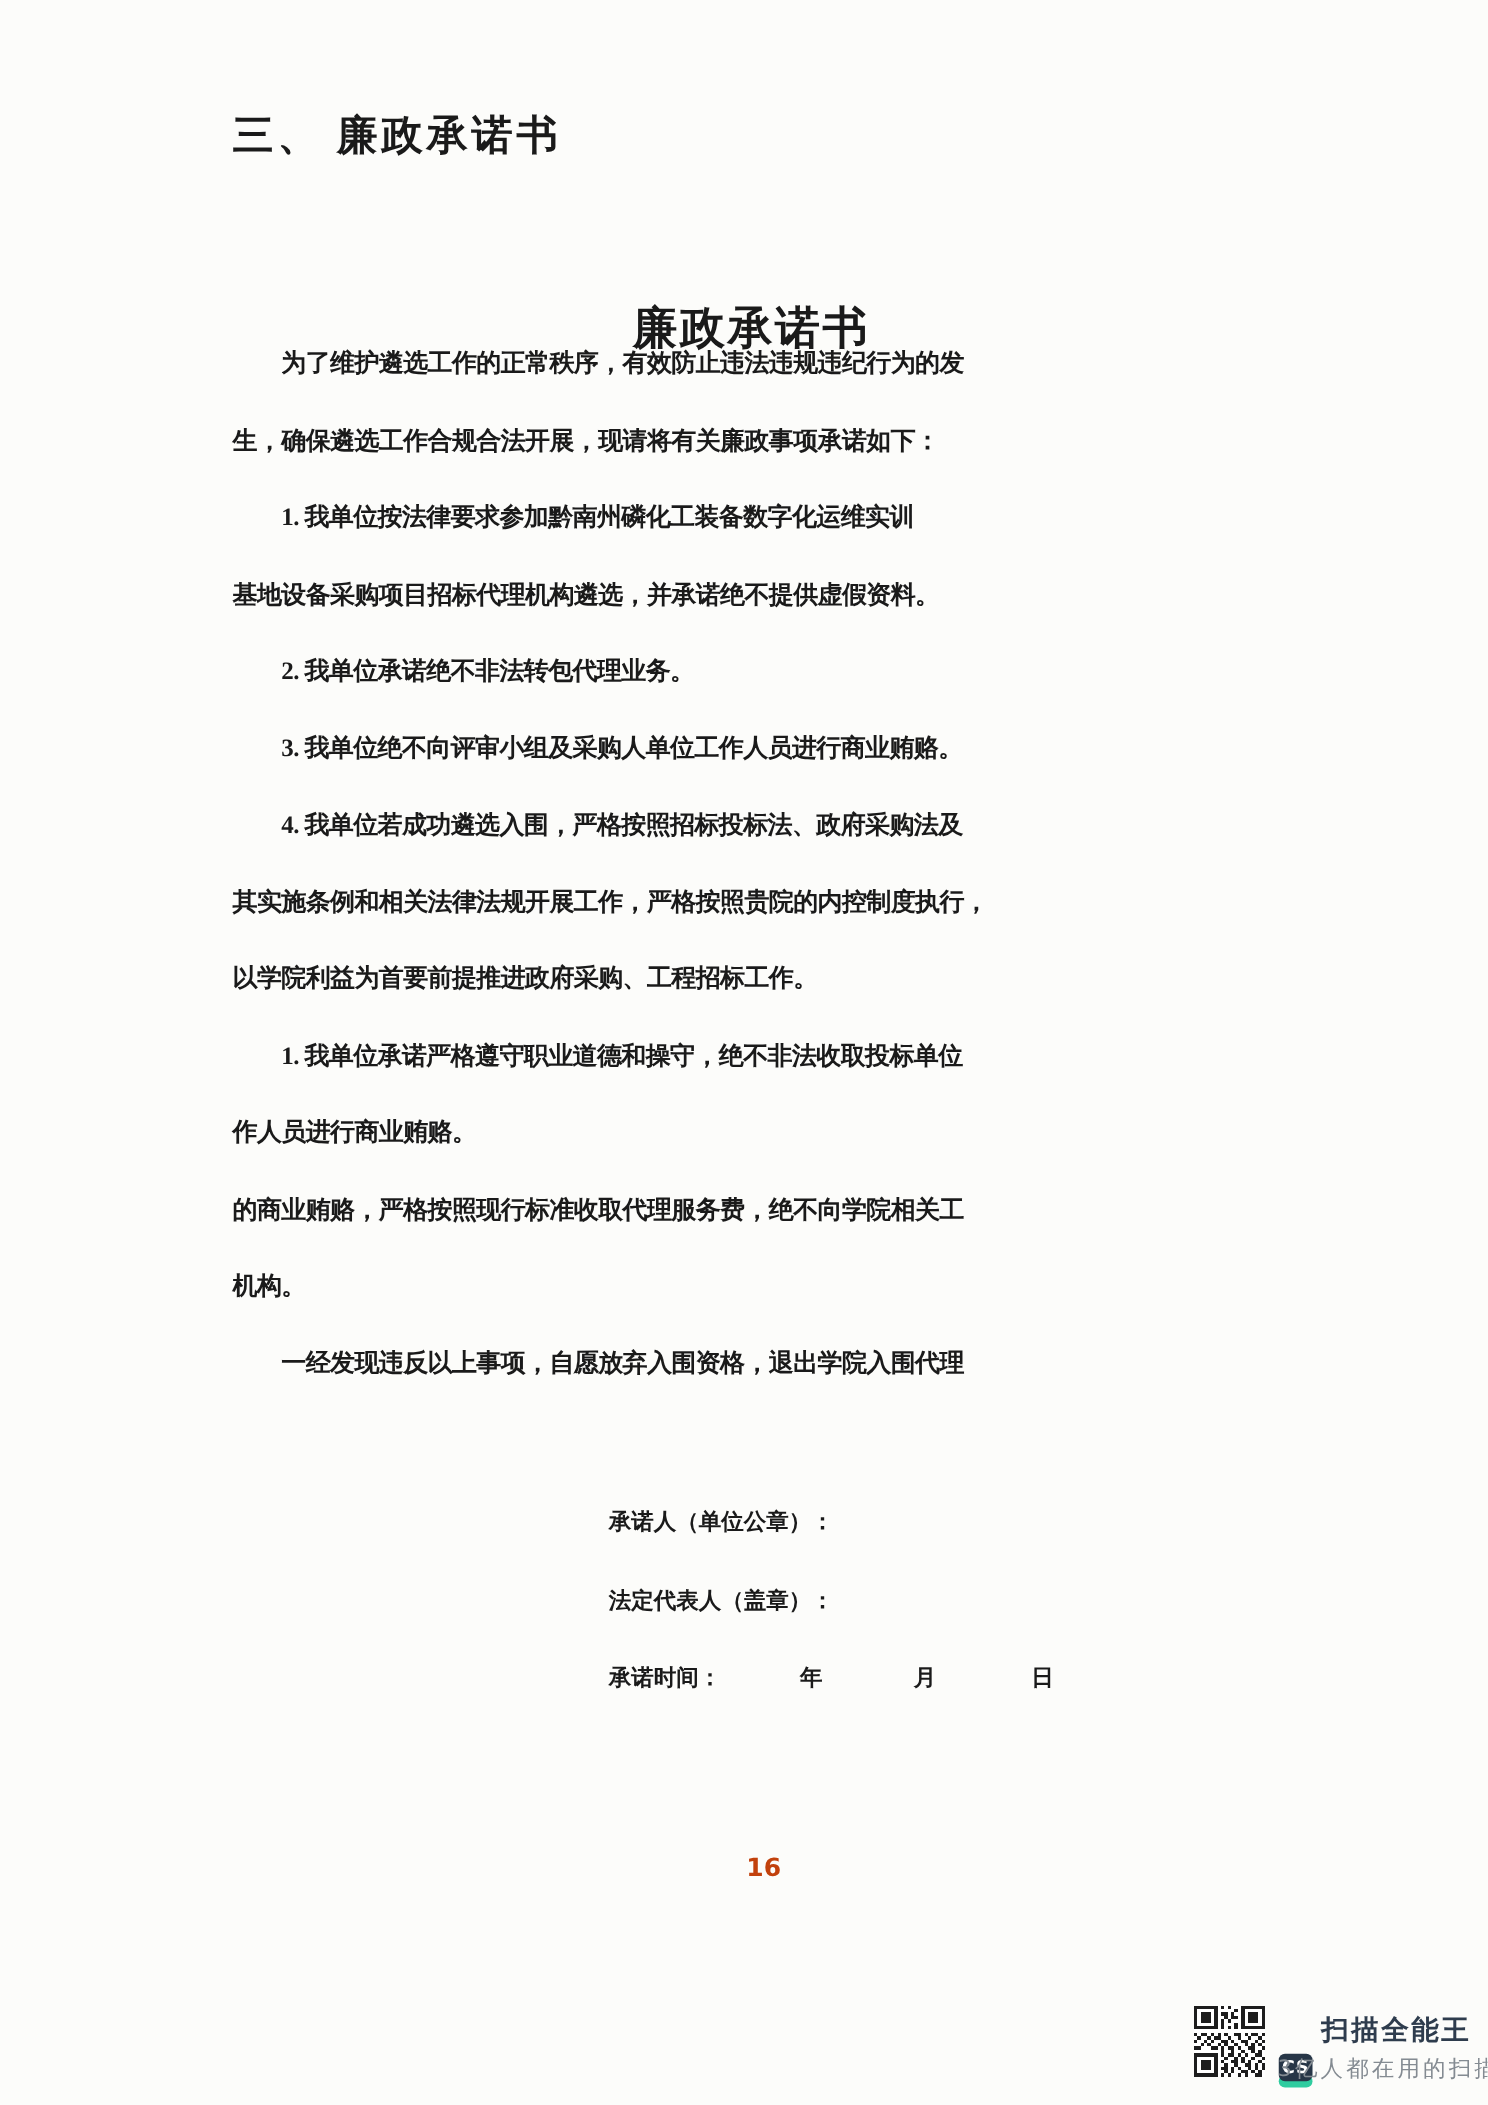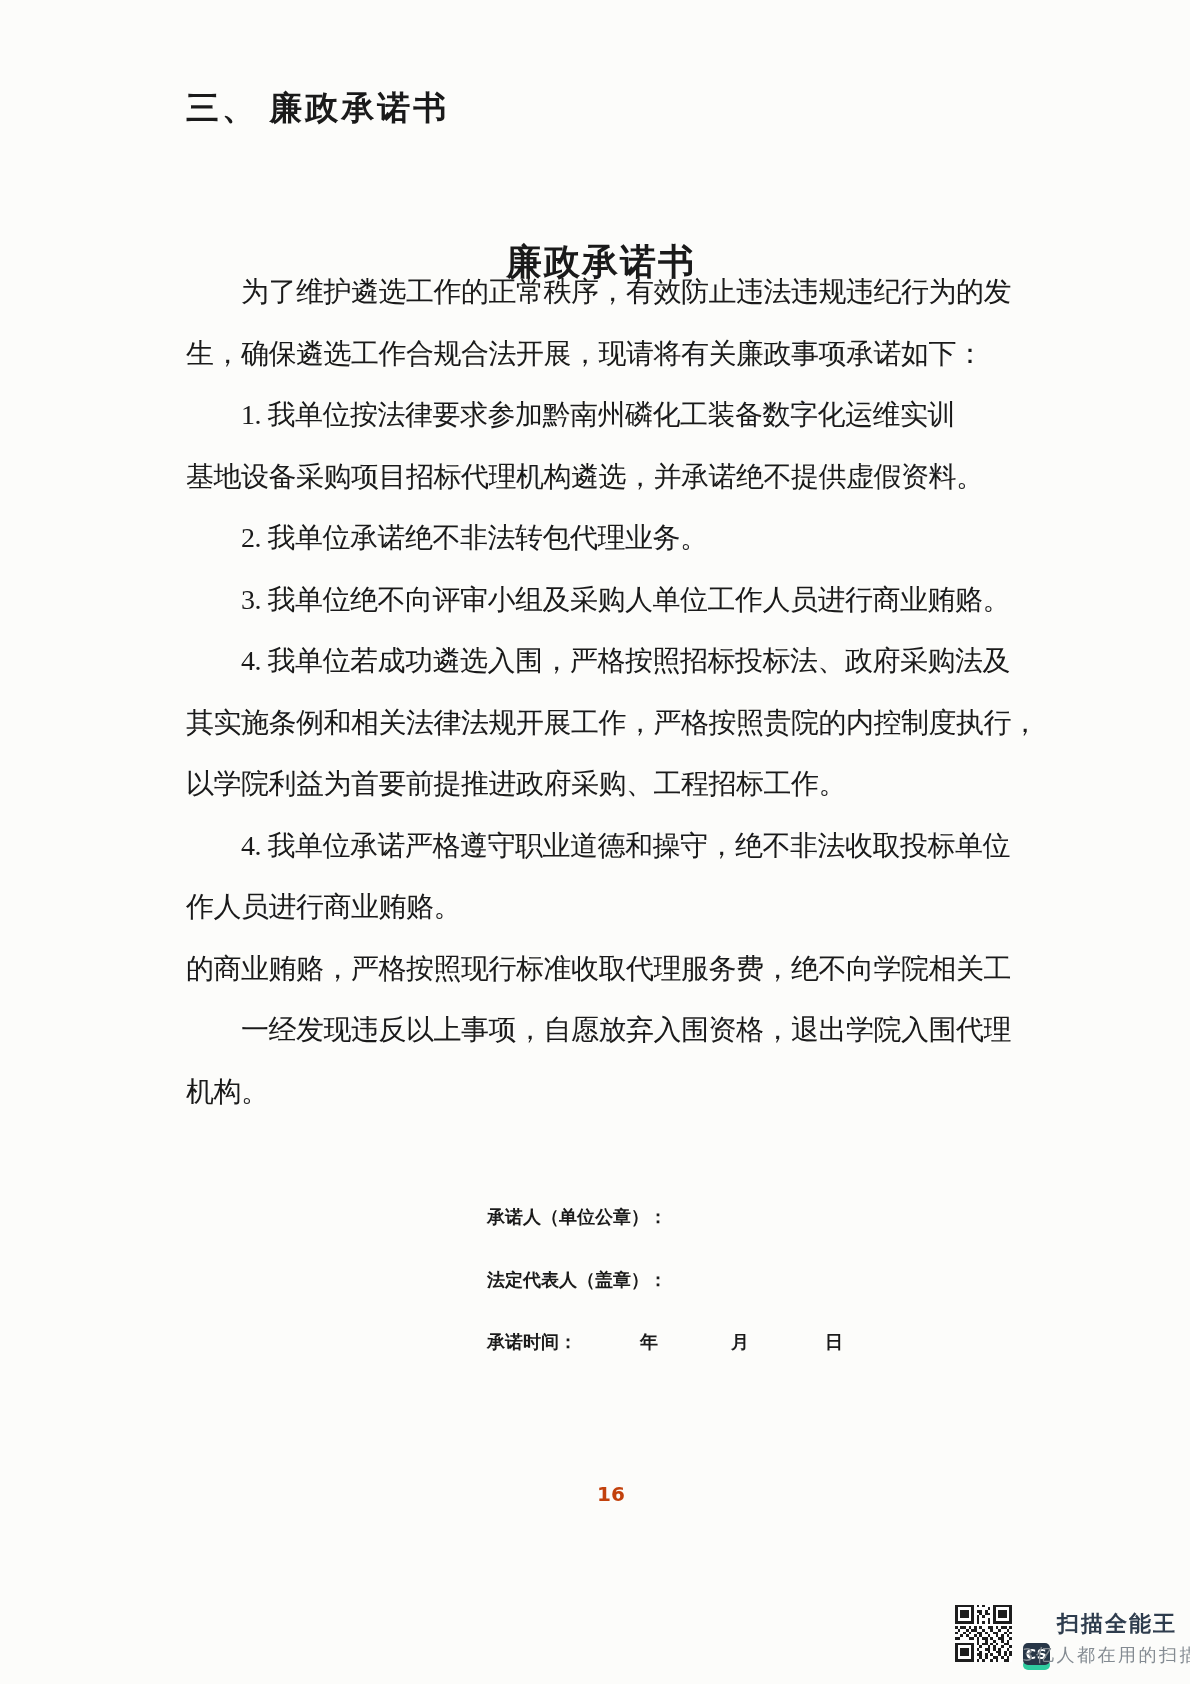--- a/index.html
+++ b/index.html
@@ -18,21 +18,21 @@
     font-size: 33px; font-weight: bold; letter-spacing: 3px;
     white-space: nowrap;
   }
   .doc-title {
     position: absolute; left: 186px; top: 204px; width: 830px;
     text-align: center; font-size: 36px; font-weight: bold;
     letter-spacing: 2px; white-space: nowrap; margin-top: 34px;
   }
   .body-block {
     position: absolute; left: 186px; top: 261px; width: 830px;
-    font-size: 28px; line-height: 61.5px; letter-spacing: -0.5px;
+    font-size: 20px; line-height: 61.5px; letter-spacing: -0.5px; font-weight: bold;
   }
   .body-line { white-space: nowrap; height: 61.5px; }
 
   .signature-block {
     position: absolute; left: 487px; top: 1186px;
     font-size: 18px; font-weight: 600; line-height: 62.5px;
     white-space: nowrap;
   }
   .sig-line { height: 62.5px; }
   .date-gap-year { display: inline-block; width: 63px; }
@@ -90,25 +90,25 @@
   <div class="body-block">
     <div class="body-line">　　为了维护遴选工作的正常秩序，有效防止违法违规违纪行为的发</div>
     <div class="body-line">生，确保遴选工作合规合法开展，现请将有关廉政事项承诺如下：</div>
     <div class="body-line">　　1. 我单位按法律要求参加黔南州磷化工装备数字化运维实训</div>
     <div class="body-line">基地设备采购项目招标代理机构遴选，并承诺绝不提供虚假资料。</div>
     <div class="body-line">　　2. 我单位承诺绝不非法转包代理业务。</div>
     <div class="body-line">　　3. 我单位绝不向评审小组及采购人单位工作人员进行商业贿赂。</div>
     <div class="body-line">　　4. 我单位若成功遴选入围，严格按照招标投标法、政府采购法及</div>
     <div class="body-line">其实施条例和相关法律法规开展工作，严格按照贵院的内控制度执行，</div>
     <div class="body-line">以学院利益为首要前提推进政府采购、工程招标工作。</div>
-    <div class="body-line">　　4. 我单位承诺严格遵守职业道德和操守，绝不非法收取投标单位</div>
+    <div class="body-line">　　1. 我单位承诺严格遵守职业道德和操守，绝不非法收取投标单位</div>
     <div class="body-line">作人员进行商业贿赂。</div>
     <div class="body-line">的商业贿赂，严格按照现行标准收取代理服务费，绝不向学院相关工</div>
+    <div class="body-line">机构。</div>
     <div class="body-line">　　一经发现违反以上事项，自愿放弃入围资格，退出学院入围代理</div>
-    <div class="body-line">机构。</div>
   </div>
 
   <div class="signature-block">
     <div class="sig-line">承诺人（单位公章）：</div>
     <div class="sig-line">法定代表人（盖章）：</div>
     <div class="sig-line"><span>承诺时间：</span><span class="date-gap-year"></span><span>年</span><span class="date-gap-month"></span><span>月</span><span class="date-gap-day"></span><span>日</span></div>
   </div>
 
   <div class="page-number">16</div>
 

